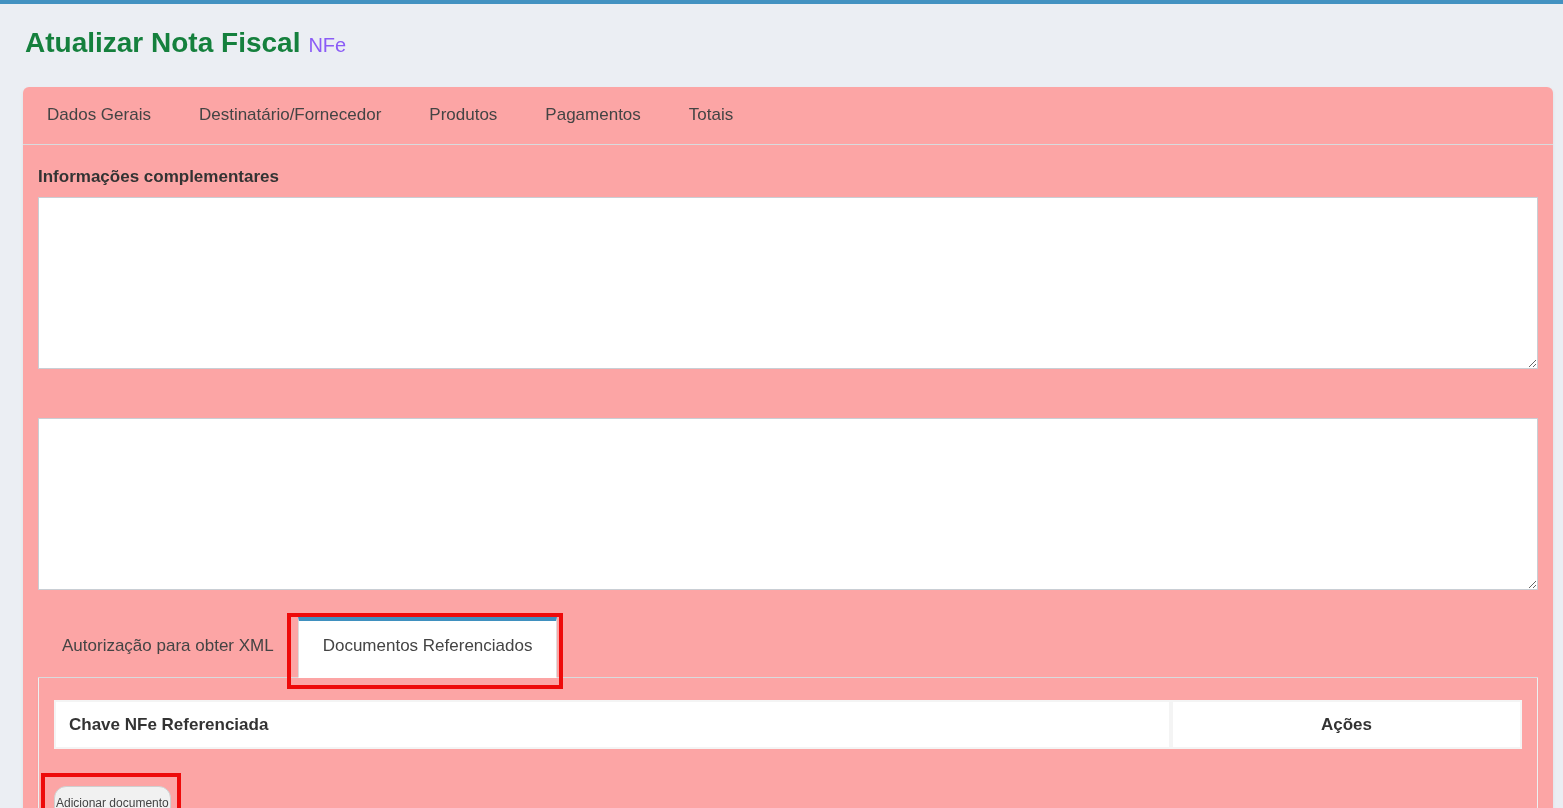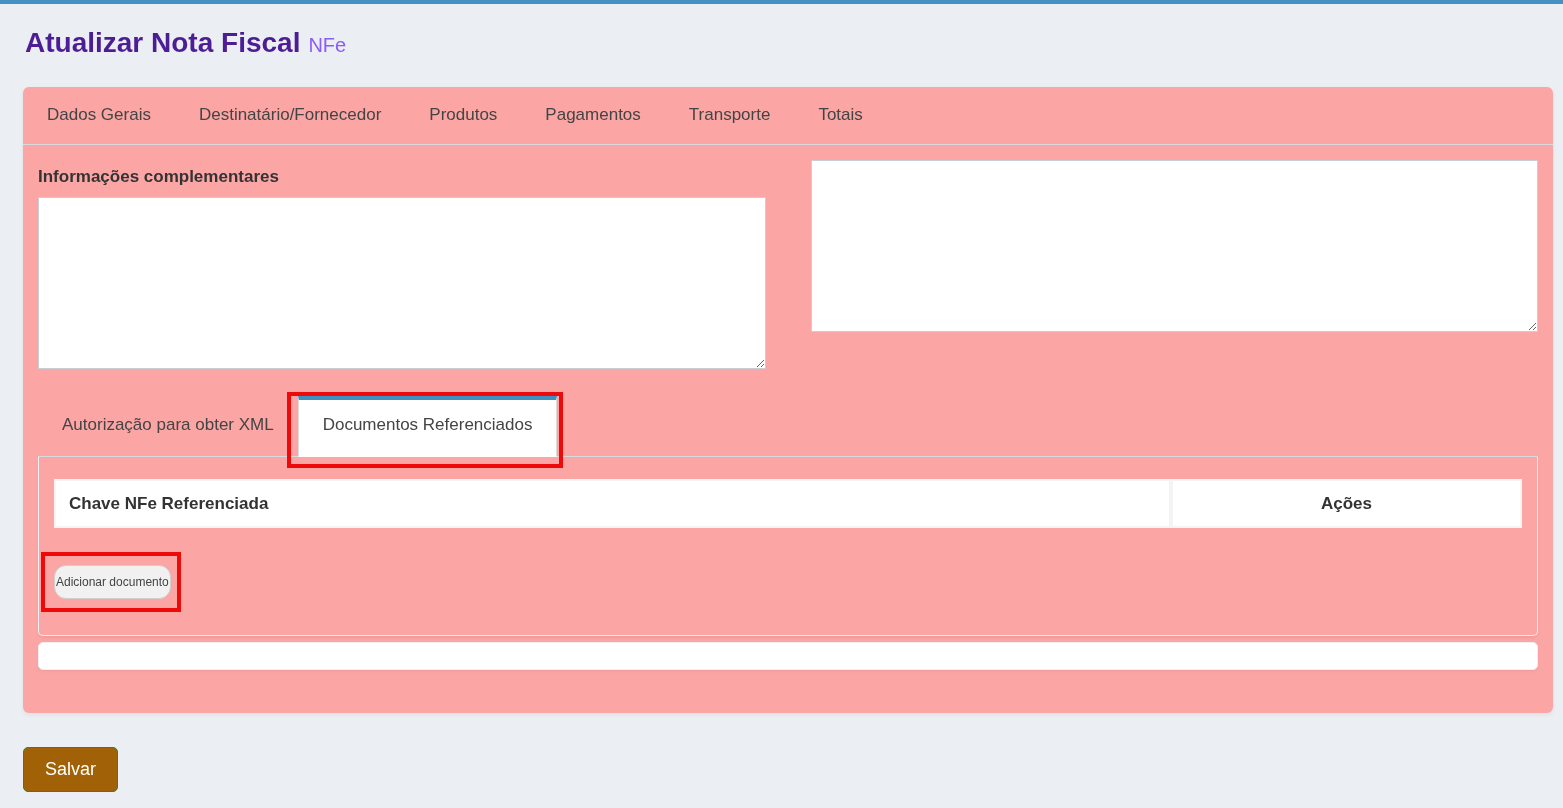--- a/index.html
+++ b/index.html
@@ -7,21 +7,21 @@
   body {
     width:1563px; height:808px;
     position:relative; overflow:hidden;
     background:#ebeef3;
     font-family:"Liberation Sans","DejaVu Sans",sans-serif;
     color:#333;
   }
   .topbar { height:4px; background:#4392c1; }
 
   .page-header { padding:22px 25px 27px 25px; }
-  .page-title { font-size:28px; font-weight:600; color:#4c1d95; line-height:34px; display:inline; }
+  .page-title { font-size:28px; font-weight:600; color:#15803d; line-height:34px; display:inline; }
   .page-subtitle { font-size:20px; font-weight:400; color:#8b5cf6; margin-left:8px; }
 
   .card {
     margin-left:23px; margin-right:10px;
     background:#fca5a5; border-radius:6px;
     box-shadow:0 2px 4px rgba(0,0,0,0.06);
     padding-bottom:43px;
   }
 
   
@@ -44,21 +44,21 @@
   .annotation {
     position:absolute; border:4px solid #ee0a0a;
     pointer-events:none; z-index:6;
   }
   .annotation.main-tab   { top:-10px; left:-5px;  right:-5px;  bottom:-12px; }
   .annotation.sub-tab    { top:-8px;  left:-12px; right:-7px;  bottom:-12px; }
   .annotation.add-button { top:-13px; left:-13px; right:-10px; bottom:-13px; }
 
   .card-body { padding:15px 15px 0 15px; }
 
-  .form-row { display:flex; gap:45px; }
+  .form-row { display:flex; gap:45px;flex-direction:column; }
   .form-col { flex:1; min-width:0; }
   .field-label {
     display:flex; align-items:center;
     font-size:17px; font-weight:bold; color:#333;
     margin:7px 0 10px 0; line-height:20px;
   }
   .help-icon {
     display:inline-flex; align-items:center; justify-content:center;
     width:19px; height:19px; margin-left:7px;
     border:2px solid #2f3a46; border-radius:50%;
@@ -137,21 +137,20 @@
   <h1 class="page-title">Atualizar Nota Fiscal</h1><span class="page-subtitle">NFe</span>
 </div>
 
 <div class="card">
 
   <div class="nav-tabs">
     <div class="tab">Dados Gerais</div>
     <div class="tab">Destinatário/Fornecedor</div>
     <div class="tab">Produtos</div>
     <div class="tab">Pagamentos</div>
-    <div class="tab">Transporte</div>
     <div class="tab">Totais</div>
   </div>
 
   <div class="card-body">
 
     <div class="form-row">
       <div class="form-col">
         <div class="field-label">Informações complementares</div>
         <textarea class="form-textarea" style=""></textarea>
       </div>

